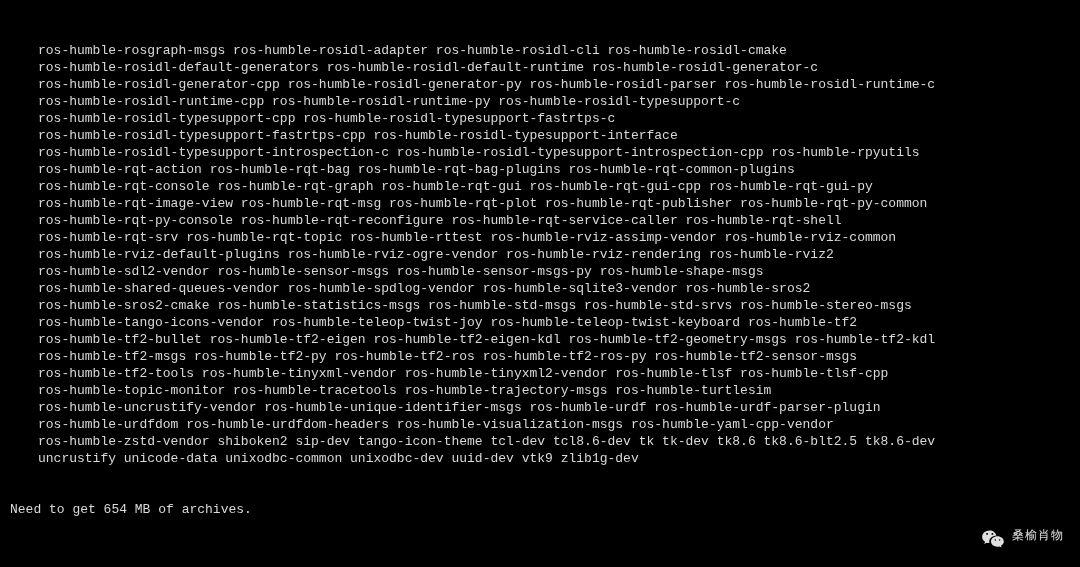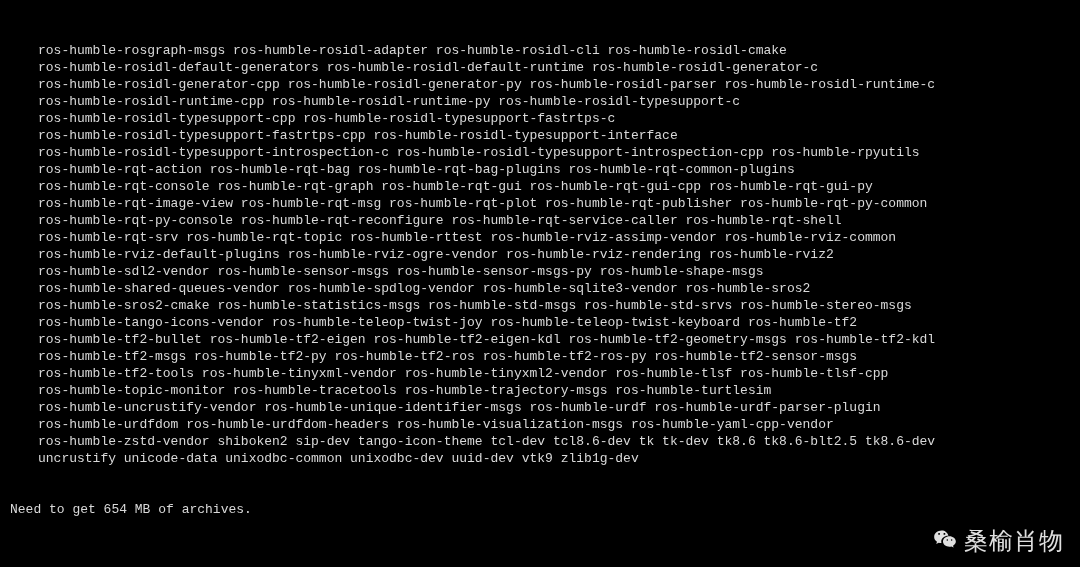--- a/index.html
+++ b/index.html
@@ -24,25 +24,25 @@
     }
     .indent {
       padding-left: 28px;
       text-indent: 0;
     }
     .watermark {
       position: absolute;
       bottom: 14px;
       right: 16px;
       display: flex;
-      align-items: center;
+      align-items: flex-start;
       gap: 6px;
       color: #f2f2f2;
       font-family: "PingFang SC", "Microsoft YaHei", sans-serif;
-      font-size: 24px;
+      font-size: 12px;
       letter-spacing: 1px;
       opacity: 0.92;
       pointer-events: none;
     }
     .wm-icon {
       width: 26px;
       height: 26px;
       display: inline-flex;
       align-items: center;
       justify-content: center;

